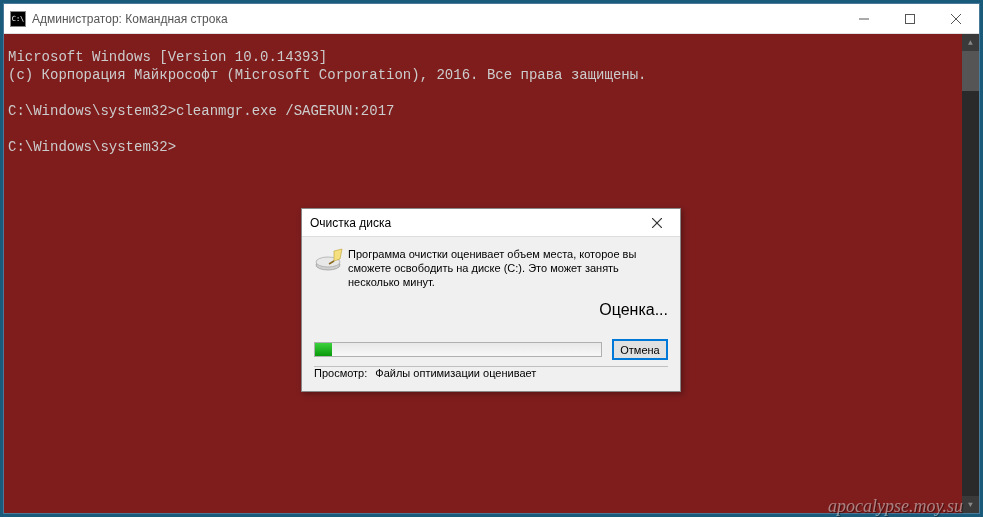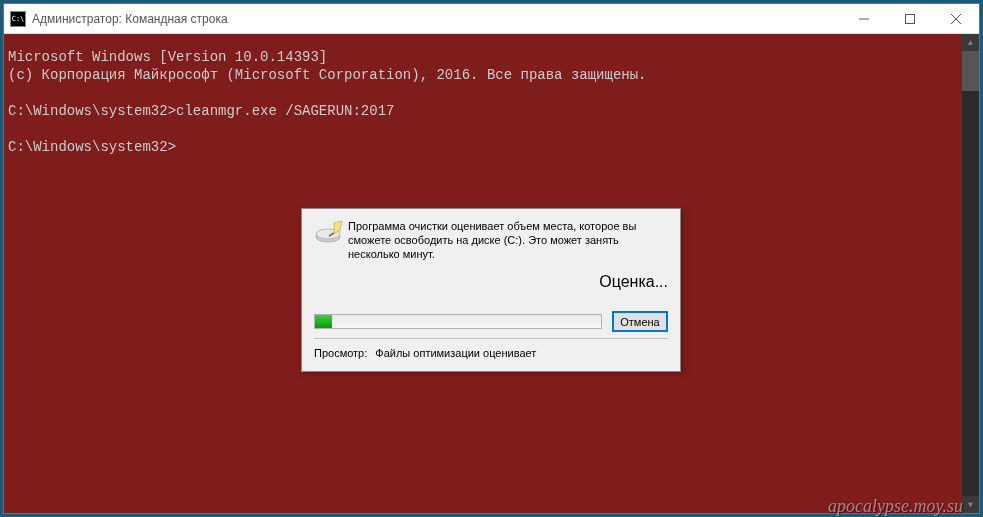--- a/index.html
+++ b/index.html
@@ -189,21 +189,21 @@
       display: flex;
       align-items: center;
       justify-content: center;
     }
     .dialog-footer {
       font-size: 11px;
       color: #000;
       display: flex;
       gap: 8px;
       border-top: 1px solid #c0c0c0;
-      padding-top: 8px;
+      padding-top: 0;
     }
     .watermark {
       position: absolute;
       bottom: 0;
       right: 20px;
       font-style: italic;
       font-family: Georgia, serif;
       font-size: 18px;
       color: rgba(255,255,255,0.45);
       text-shadow: 1px 1px 1px rgba(0,0,0,0.5);
@@ -243,20 +243,29 @@
 <span>C:\Windows\system32&gt;</span>
     <div class="console-scrollbar">
       <div class="scroll-btn up">▲</div>
       <div class="scroll-thumb"></div>
       <div class="scroll-btn down">▼</div>
     </div>
   </div>
 </div>
 
 <div class="dialog">
+  <div class="dialog-titlebar">
+    <div class="dialog-title">Очистка диска</div>
+    <div class="dialog-close">
+      <svg width="10" height="10" viewBox="0 0 10 10">
+          <line x1="0" y1="0" x2="10" y2="10" stroke="#333" stroke-width="1.2"></line>
+          <line x1="10" y1="0" x2="0" y2="10" stroke="#333" stroke-width="1.2"></line>
+        </svg>
+    </div>
+  </div>
   <div class="dialog-body">
     <div class="dialog-info">
       <div class="disk-icon">
         <svg width="32" height="28" viewBox="0 0 32 28">
           <ellipse cx="14" cy="18" rx="12" ry="5" fill="#d0d0d0" stroke="#888" stroke-width="0.6"></ellipse>
           <ellipse cx="14" cy="15" rx="12" ry="5" fill="#e8e8e8" stroke="#999" stroke-width="0.6"></ellipse>
           <path d="M20 4 L28 2 L26 12 L20 14 Z" fill="#f5e080" stroke="#c0a030" stroke-width="0.6"></path>
           <line x1="20" y1="14" x2="15" y2="17" stroke="#8a6a20" stroke-width="1.5"></line>
         </svg>
       </div>

